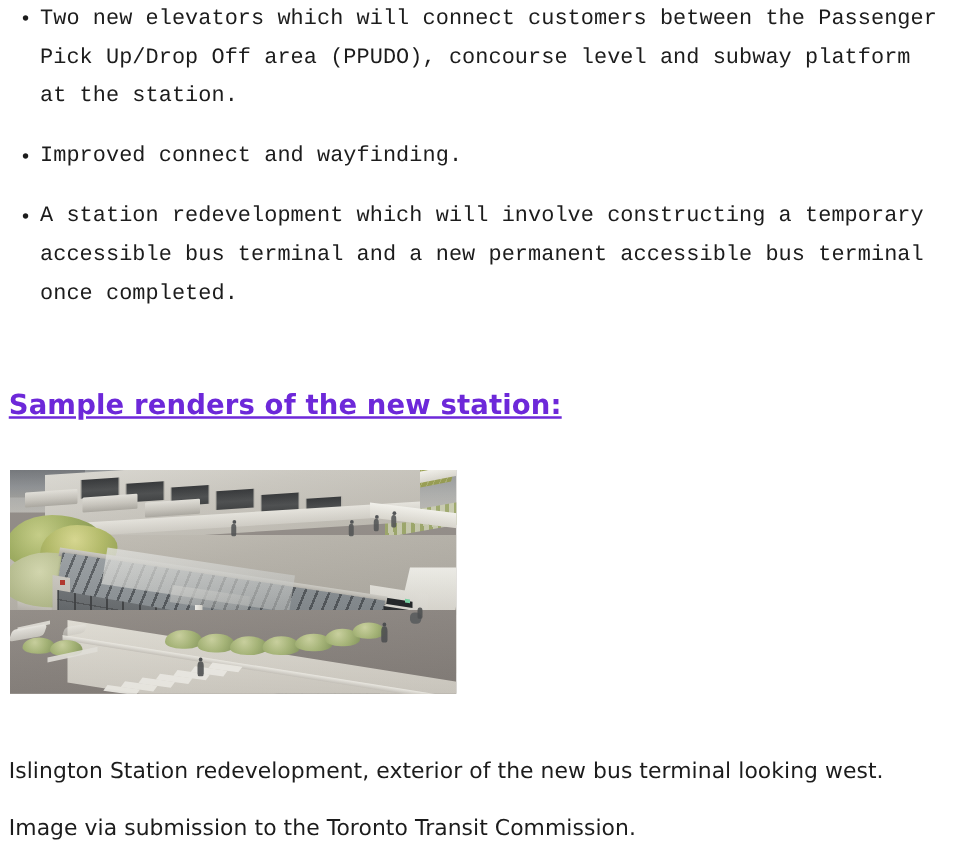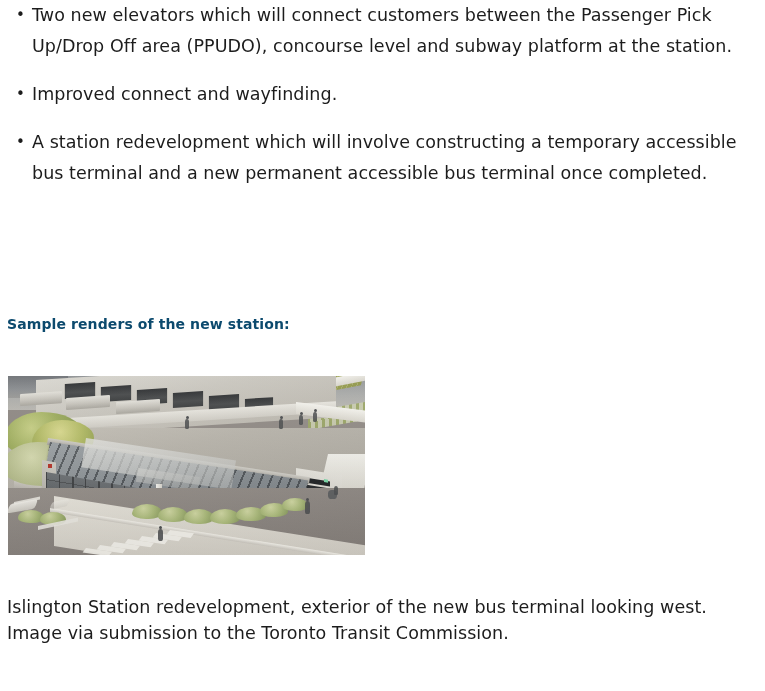--- a/index.html
+++ b/index.html
@@ -45,33 +45,34 @@
   .bullet-item:last-child { margin-bottom: 0; }
   .bullet-marker {
     position: absolute;
     left: 16px;
     top: 0;
     width: 10px;
     line-height: 31px;
     font-size: 15px;
     color: #1c1c1c;
   }
-  .bullet-text { display: block; }
+  .bullet-text { display: block; font-family: Liberation Mono, monospace; }
 
   
   .section-heading {
     position: absolute;
     left: 7px;
     top: 311px;
     margin: 0;
-    font-size: 14px;
+    font-size: 22px;
     line-height: 27px;
     font-weight: bold;
-    color: #0c4a6e;
+    color: #6d28d9;
     letter-spacing: 0.1px;
+    text-decoration: underline;
   }
 
   
   .render-figure {
     position: absolute;
     left: 8px;
     top: 376px;
     margin: 0;
     width: 357px;
     height: 179px;
@@ -362,21 +363,21 @@
   }
 
   
   .caption {
     position: absolute;
     left: 7px;
     top: 594px;
     width: 750px;
     margin: 0;
     font-size: 17.5px;
-    line-height: 26px;
+    line-height: 46px;
     color: #1c1c1c;
     letter-spacing: 0.05px;
   }
 </style>
 </head>
 <body>
 
 <div class="page">
 
   <ul class="bullet-list">

